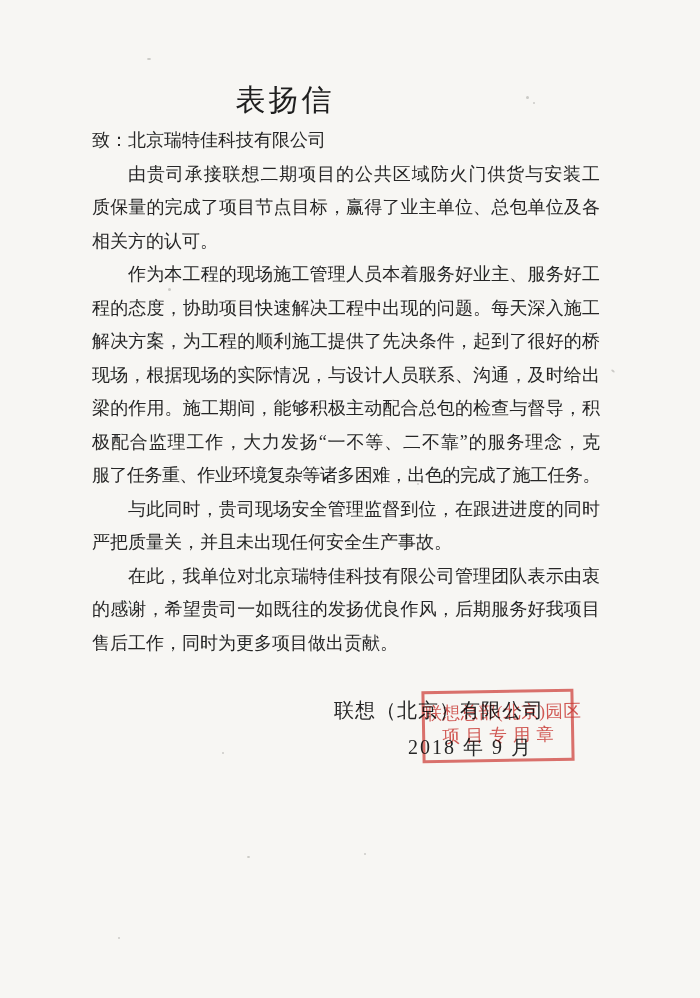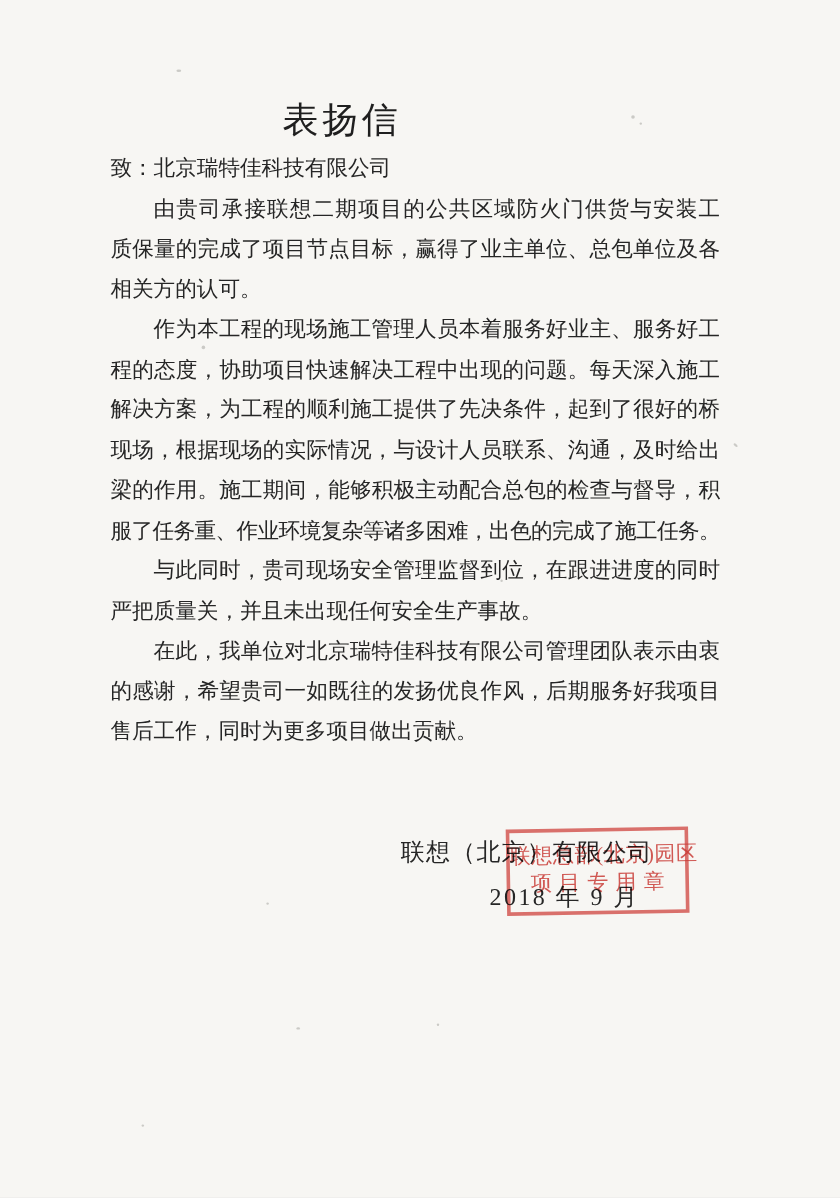--- a/index.html
+++ b/index.html
@@ -110,20 +110,21 @@
   <div class="body-block">
     <div class="line">致：北京瑞特佳科技有限公司</div>
     <div class="line j indent">由贵司承接联想二期项目的公共区域防火门供货与安装工</div>
     <div class="line j">质保量的完成了项目节点目标，赢得了业主单位、总包单位及各</div>
     <div class="line">相关方的认可。</div>
     <div class="line j indent">作为本工程的现场施工管理人员本着服务好业主、服务好工</div>
     <div class="line j">程的态度，协助项目快速解决工程中出现的问题。每天深入施工</div>
     <div class="line j">解决方案，为工程的顺利施工提供了先决条件，起到了很好的桥</div>
     <div class="line j">现场，根据现场的实际情况，与设计人员联系、沟通，及时给出</div>
     <div class="line j">梁的作用。施工期间，能够积极主动配合总包的检查与督导，积</div>
+    <div class="line j">极配合监理工作，大力发扬“一不等、二不靠”的服务理念，克</div>
     <div class="line j tight">服了任务重、作业环境复杂等诸多困难，出色的完成了施工任务。</div>
     <div class="line j indent">与此同时，贵司现场安全管理监督到位，在跟进进度的同时</div>
     <div class="line">严把质量关，并且未出现任何安全生产事故。</div>
     <div class="line j indent">在此，我单位对北京瑞特佳科技有限公司管理团队表示由衷</div>
     <div class="line j">的感谢，希望贵司一如既往的发扬优良作风，后期服务好我项目</div>
     <div class="line">售后工作，同时为更多项目做出贡献。</div>
   </div>
 
   <div class="sig-company">联想（北京）有限公司</div>
   <div class="sig-date">2018 年 9 月</div>

